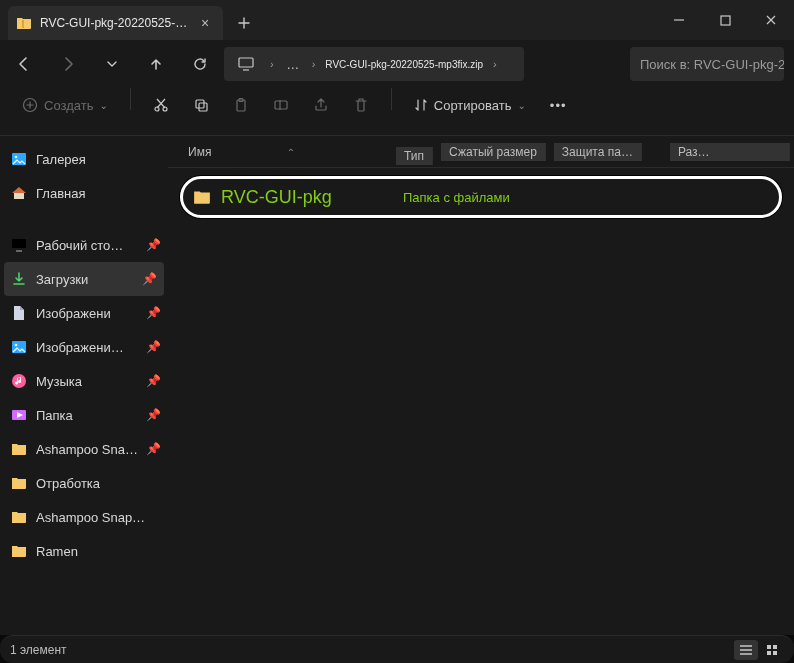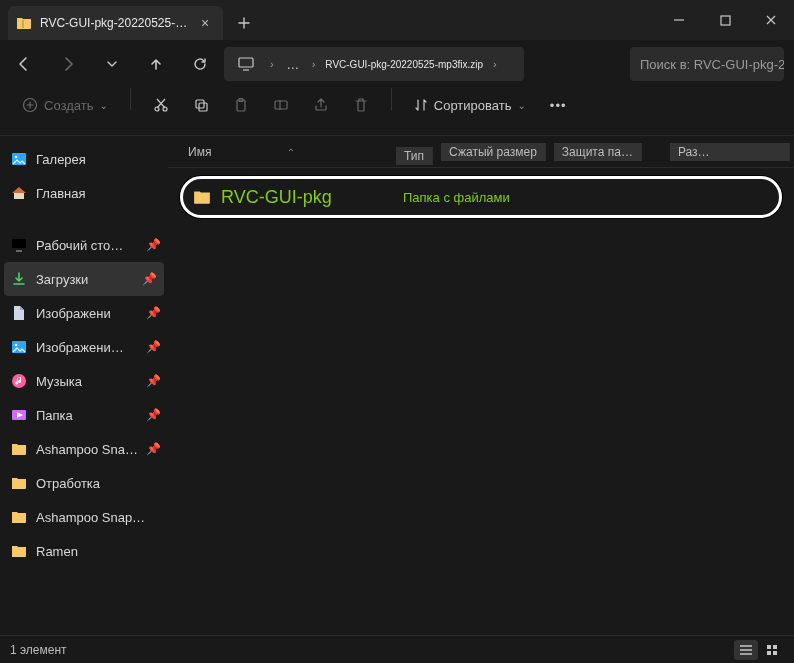--- a/index.html
+++ b/index.html
@@ -47,21 +47,21 @@
   .c4 { width:78px; }
   .c5 { flex:1;margin-left:24px; }
   .hcaret { color:#888; margin-left:72px; font-size:10px; }
   .rows { flex:1; position:relative; padding:8px 12px; }
   .hlwrap { border:3px solid #fff; border-radius:22px; height:42px; display:flex; align-items:center; padding:0 10px; box-shadow:0 0 0 1px #000; }
   .fcell { display:flex; align-items:center; gap:10px; }
   .fcell .ic { width:18px; height:18px; }
   .fcell .nm { color:#84cc16; font-size:18px; }
   .rc1 { width:210px; }
   .rtyp { color:#84cc16; font-size:13px; }
-  .status { height:28px; background:#191919; border-top:1px solid #2a2a2a; display:flex; align-items:center; padding:0 10px; color:#bcbcbc; font-size:12px; }
+  .status { height:28px; background:#191919; border-top:1px solid #2a2a2a; display:flex; align-items:center; padding:0 10px; color:#bcbcbc; font-size:12px;border-radius:13px; }
   .status .spacer { flex:1; }
   .vbtn { width:24px; height:20px; display:flex; align-items:center; justify-content:center; margin-left:2px; color:#c8c8c8; }
   .vbtn.active { background:#333; border-radius:3px; }
   
   .svgfolder { fill:#f5c869; }
   .svgzip { fill:#f5c869; }
   .svgimg { fill:#2aa8ff; }
   .svgdoc { fill:#cfd6e6; }
   .svgmus { fill:#ff5c9d; }
   .svgvid { fill:#d06cff; }

